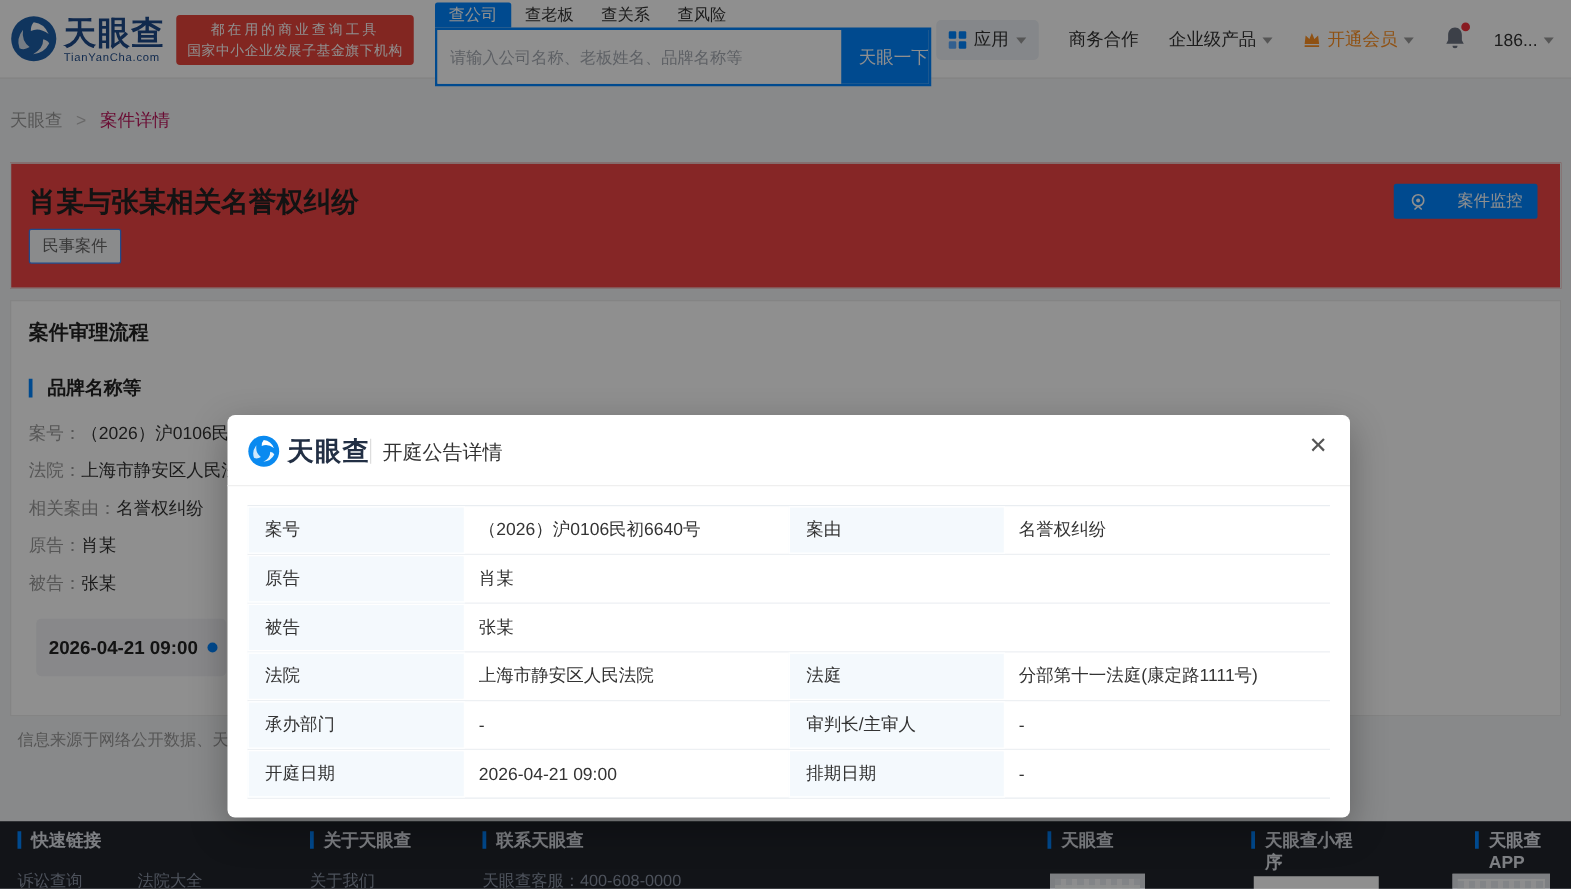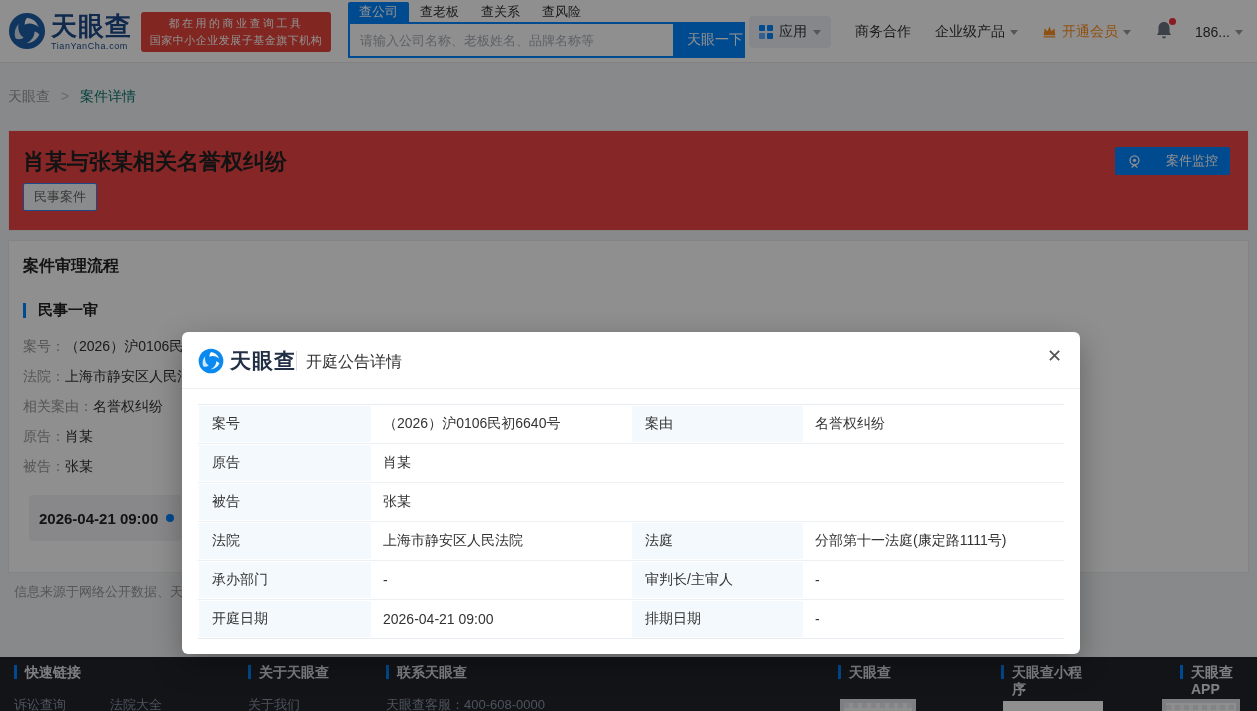--- a/index.html
+++ b/index.html
@@ -15,41 +15,41 @@
   .logo-name { font-size:26px; font-weight:bold; color:#1d4a8a; line-height:28px; letter-spacing:1px; }
   .logo-domain { font-size:9px; color:#1d4a8a; letter-spacing:.6px; margin-top:1px; }
   .red-badge { position:absolute; left:141px; top:12px; width:190px; height:40px; background:#e8453c; border-radius:3px; color:#fff; display:flex; flex-direction:column; justify-content:center; align-items:center; }
   .red-badge .l1 { font-size:11px; letter-spacing:2.5px; }
   .red-badge .l2 { font-size:11px; letter-spacing:.5px; margin-top:2px; }
 
   .search-block { position:absolute; left:348px; top:2px; }
   .search-tabs { display:flex; height:20px; font-size:13px; }
   .stab { padding:0 11px; line-height:20px; color:#333; cursor:pointer; }
   .stab.active { background:#0084ff; color:#fff; border-radius:2px 2px 0 0; }
-  .search-box { display:flex; width:397px; height:36px; border:2px solid #0084ff; background:#fff; }
+  .search-box { display:flex; width:397px; height:47px; border:2px solid #0084ff; background:#fff; }
   .search-box input { flex:1; border:none; outline:none; padding:0 10px; font-size:13px; color:#333; font-family:inherit; }
   .search-box input::placeholder { color:#a8adb5; }
   .search-btn { width:70px; background:#0084ff; color:#fff; border:none; font-size:14px; cursor:pointer; font-family:inherit;text-align:right; }
 
   .topnav { position:absolute; right:8px; top:0; height:63px; display:flex; align-items:center; font-size:14px; color:#333; }
   .apps-chip { display:flex; align-items:center; gap:6px; background:#edf1f6; border-radius:4px; padding:7px 10px; margin-right:24px; cursor:pointer; }
   .grid-icon { width:14px; height:14px; display:grid; grid-template-columns:6px 6px; grid-template-rows:6px 6px; gap:2px; }
   .grid-icon span { background:#0084ff; border-radius:1px; }
   .grid-icon span:nth-child(3) { background:#5aa9ff; }
   .nav-item { margin-right:24px; cursor:pointer; display:flex; align-items:center; gap:5px; }
   .caret { width:0; height:0; border-left:4px solid transparent; border-right:4px solid transparent; border-top:5px solid #999; display:inline-block; margin-top:2px; }
   .vip { color:#ff9122; }
   .bell-wrap { position:relative; margin-right:22px; cursor:pointer; }
   .bell-dot { position:absolute; right:-3px; top:-2px; width:7px; height:7px; border-radius:50%; background:#f4303c; }
 
   
   .breadcrumb { position:absolute; left:8px; top:88px; font-size:14px; z-index:1; }
   .bc-home { color:#999; cursor:pointer; }
   .bc-sep { color:#bbb; margin:0 7px; }
-  .bc-cur { color:#0f766e; }
+  .bc-cur { color:#be185d; }
 
   
   .title-card { position:absolute; left:8px; top:130px; width:1241px; height:101px; background:#ef4444; border:1px solid #ececec; z-index:1; }
   .case-title { position:absolute; left:14px; top:16px; font-size:22px; font-weight:bold; color:#222; }
   .case-tag { position:absolute; left:14px; top:52px; font-size:13px; color:#666; background:#f7f8fa; border:1px solid #3b82f6; border-radius:2px; padding:4px 10px; }
   .monitor-btn { position:absolute; right:18px; top:16px; height:28px; background:#0084ff; color:#fff; border:none; border-radius:2px; font-size:13px; padding:0 12px; display:flex; align-items:center; gap:24px; cursor:pointer; font-family:inherit; }
 
   
   .main-card { position:absolute; left:8px; top:240px; width:1241px; height:333px; background:#fff; border:1px solid #ececec; z-index:1; }
   .section-title { position:absolute; left:14px; top:15px; font-size:16px; font-weight:bold; color:#222; }
@@ -189,21 +189,21 @@
         <path d="M4.6 13.6 l2.9 -2.6 2.9 2.6" stroke="#fff" stroke-width="1.3" fill="none"></path>
       </svg>
       <span>案件监控</span>
     </button>
   </section>
 
   <section class="main-card">
     <h2 class="section-title">案件审理流程</h2>
     <div class="stage-head">
       <span class="stage-bar"></span>
-      <span class="stage-name">民事一审</span>
+      <span class="stage-name">品牌名称等</span>
     </div>
     <div class="fields">
       <div class="frow"><span class="flabel">案号：</span><span class="fvalue">（2026）沪0106民初6640号</span></div>
       <div class="frow"><span class="flabel">法院：</span><span class="fvalue">上海市静安区人民法院</span></div>
       <div class="frow"><span class="flabel">相关案由：</span><span class="fvalue">名誉权纠纷</span></div>
       <div class="frow"><span class="flabel">原告：</span><span class="fvalue">肖某</span></div>
       <div class="frow"><span class="flabel">被告：</span><span class="fvalue">张某</span></div>
     </div>
     <div class="date-chip">
       <span class="date-text">2026-04-21 09:00</span>

